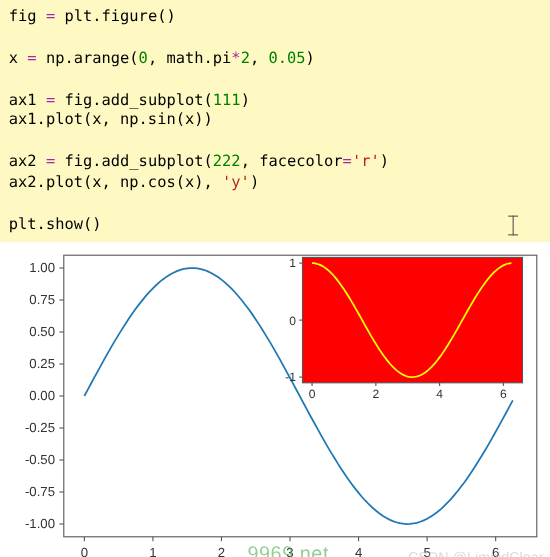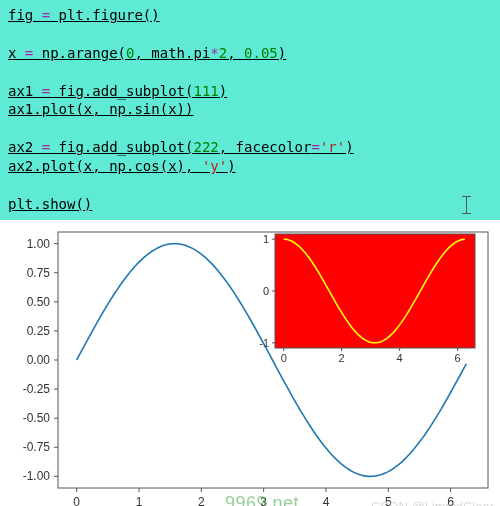--- a/index.html
+++ b/index.html
@@ -5,26 +5,25 @@
   body {
     margin: 0;
     padding: 0;
     width: 500px;
     background: #fff;
     font-family: "Consolas", "Menlo", "DejaVu Sans Mono", monospace;
     font-size: 14px;
     color: #000;
   }
   .code-block {
-    background: #5eead4;
+    background: #fef9c3;
     padding: 6px 9px 6px 8px;
     white-space: pre;
     line-height: 1.35;
     position: relative;
-    text-decoration: underline;
   }
   .tok-op   { color: #a626a4; }
   .tok-num  { color: #008000; }
   .tok-str  { color: #ba2121; }
   .ibeam {
     position: absolute;
     right: 28px;
     bottom: 6px;
     width: 10px;
     height: 18px;

